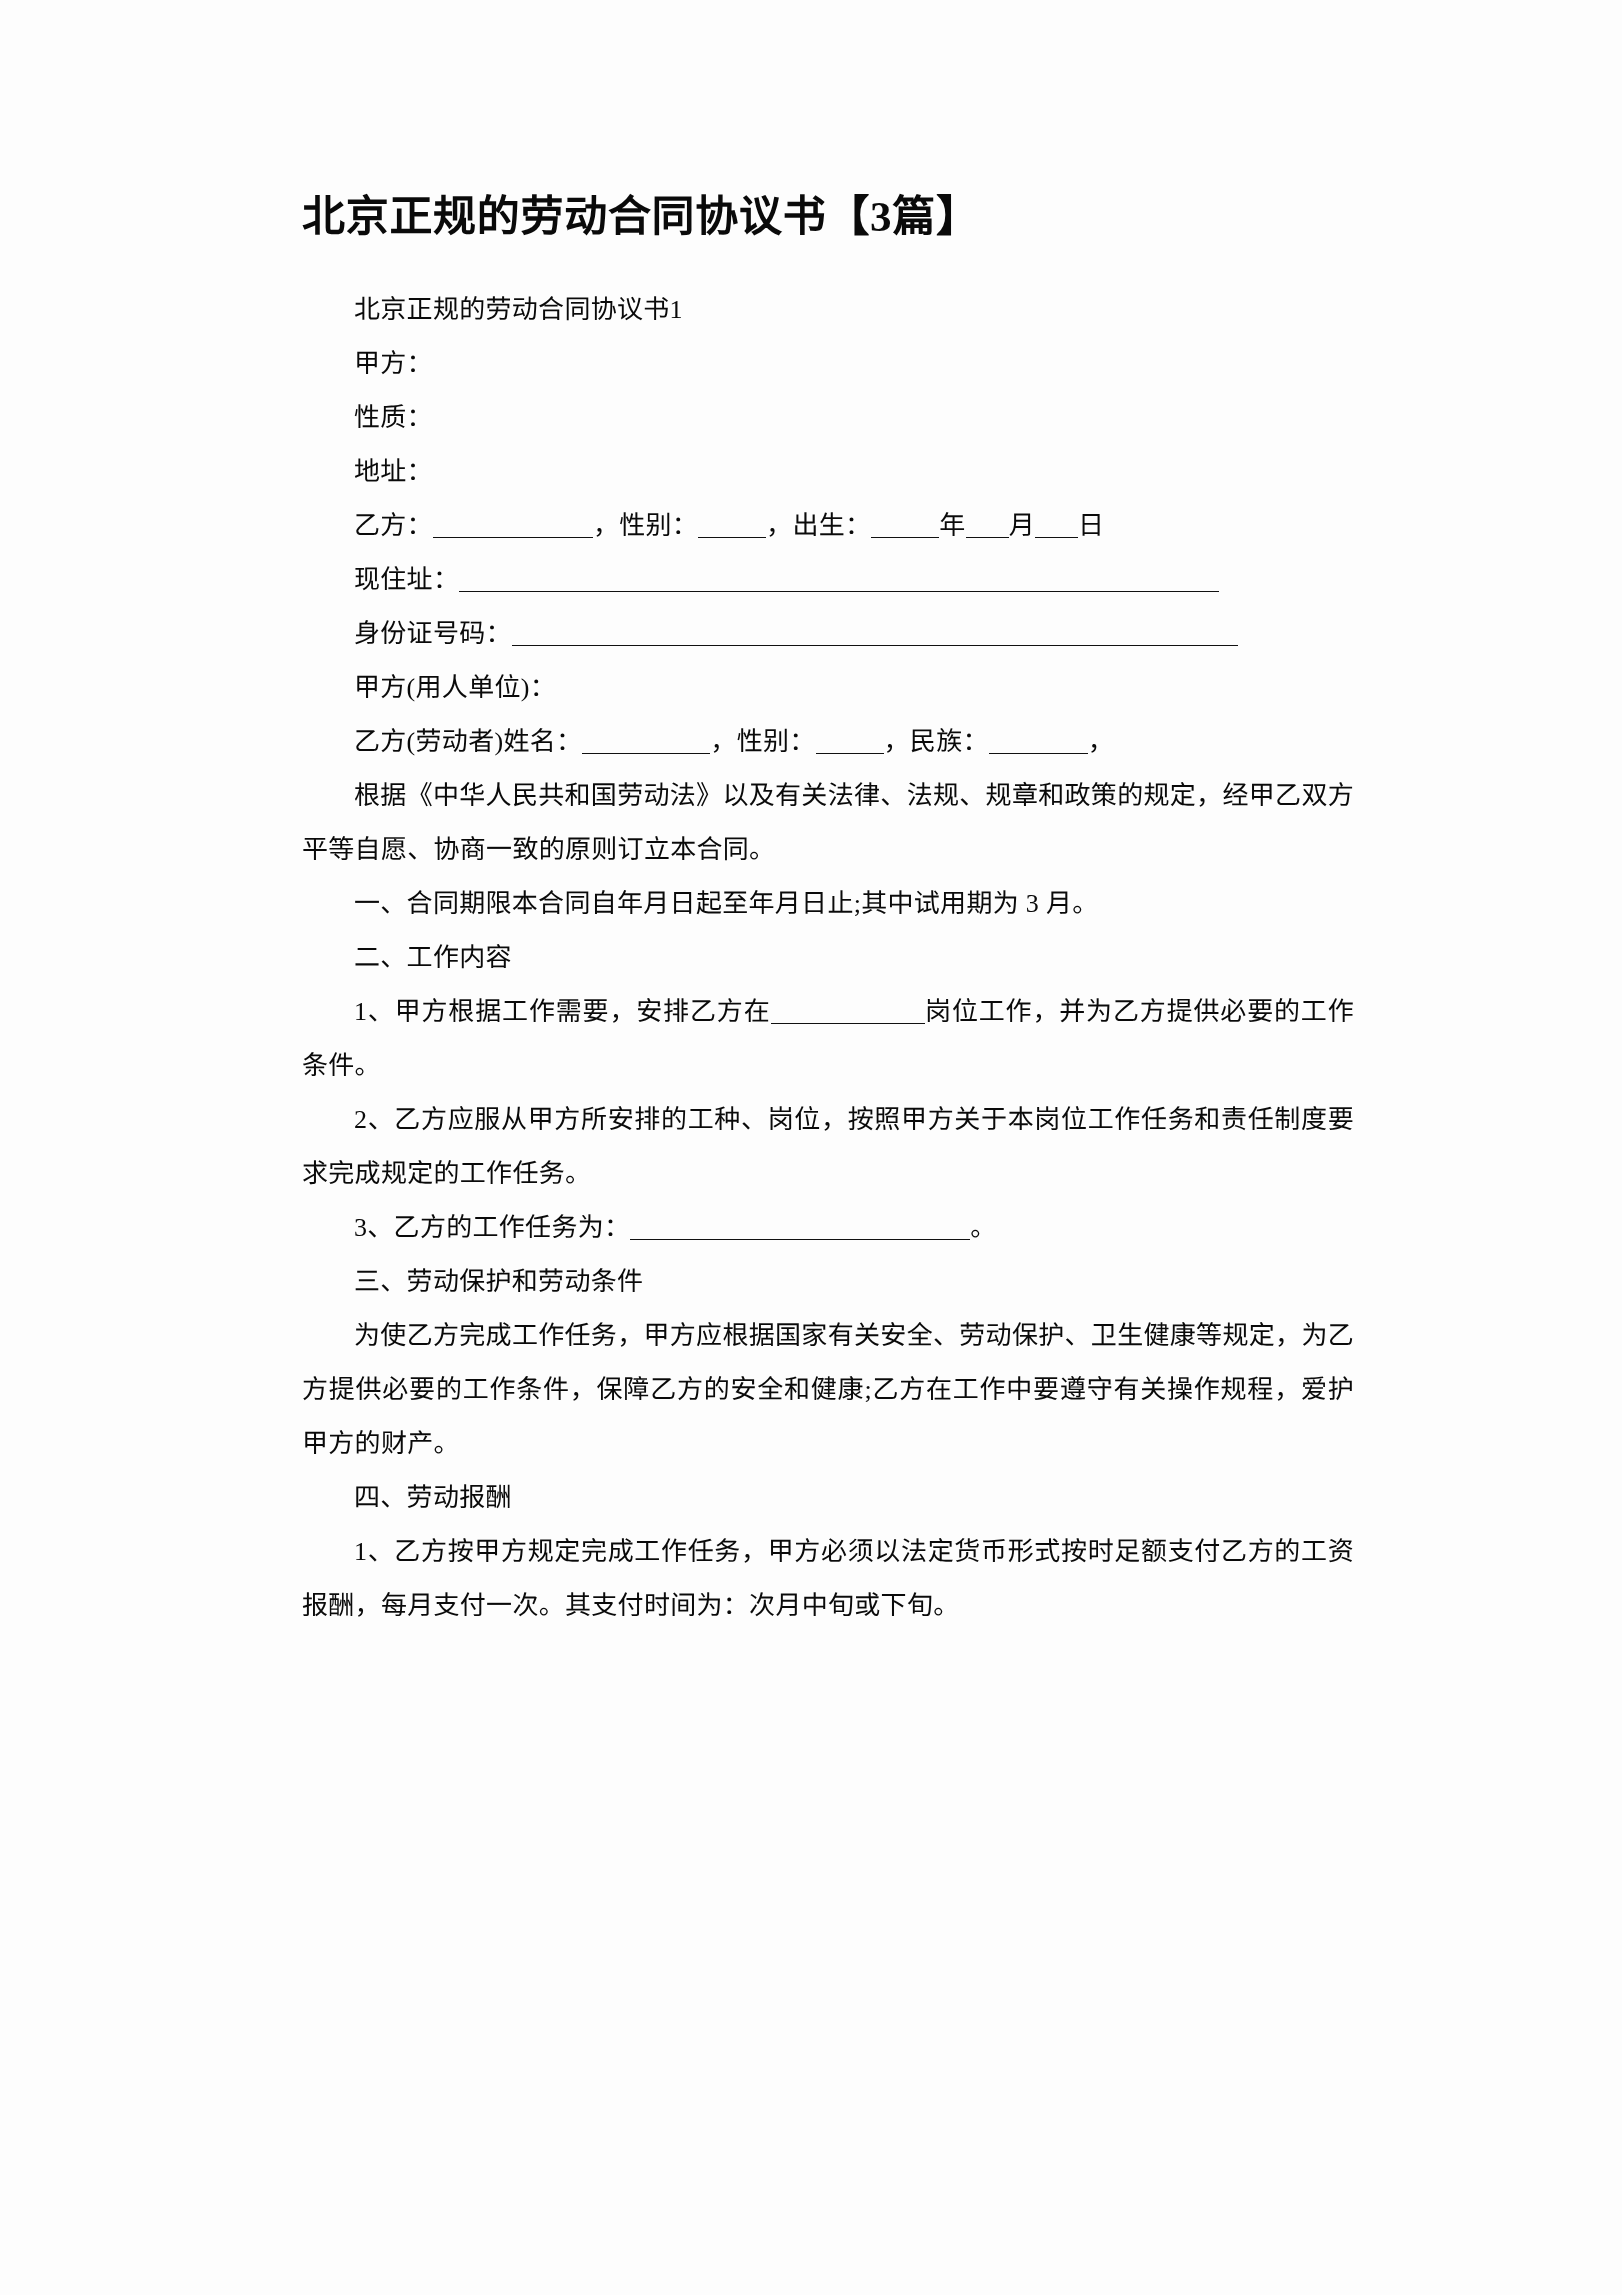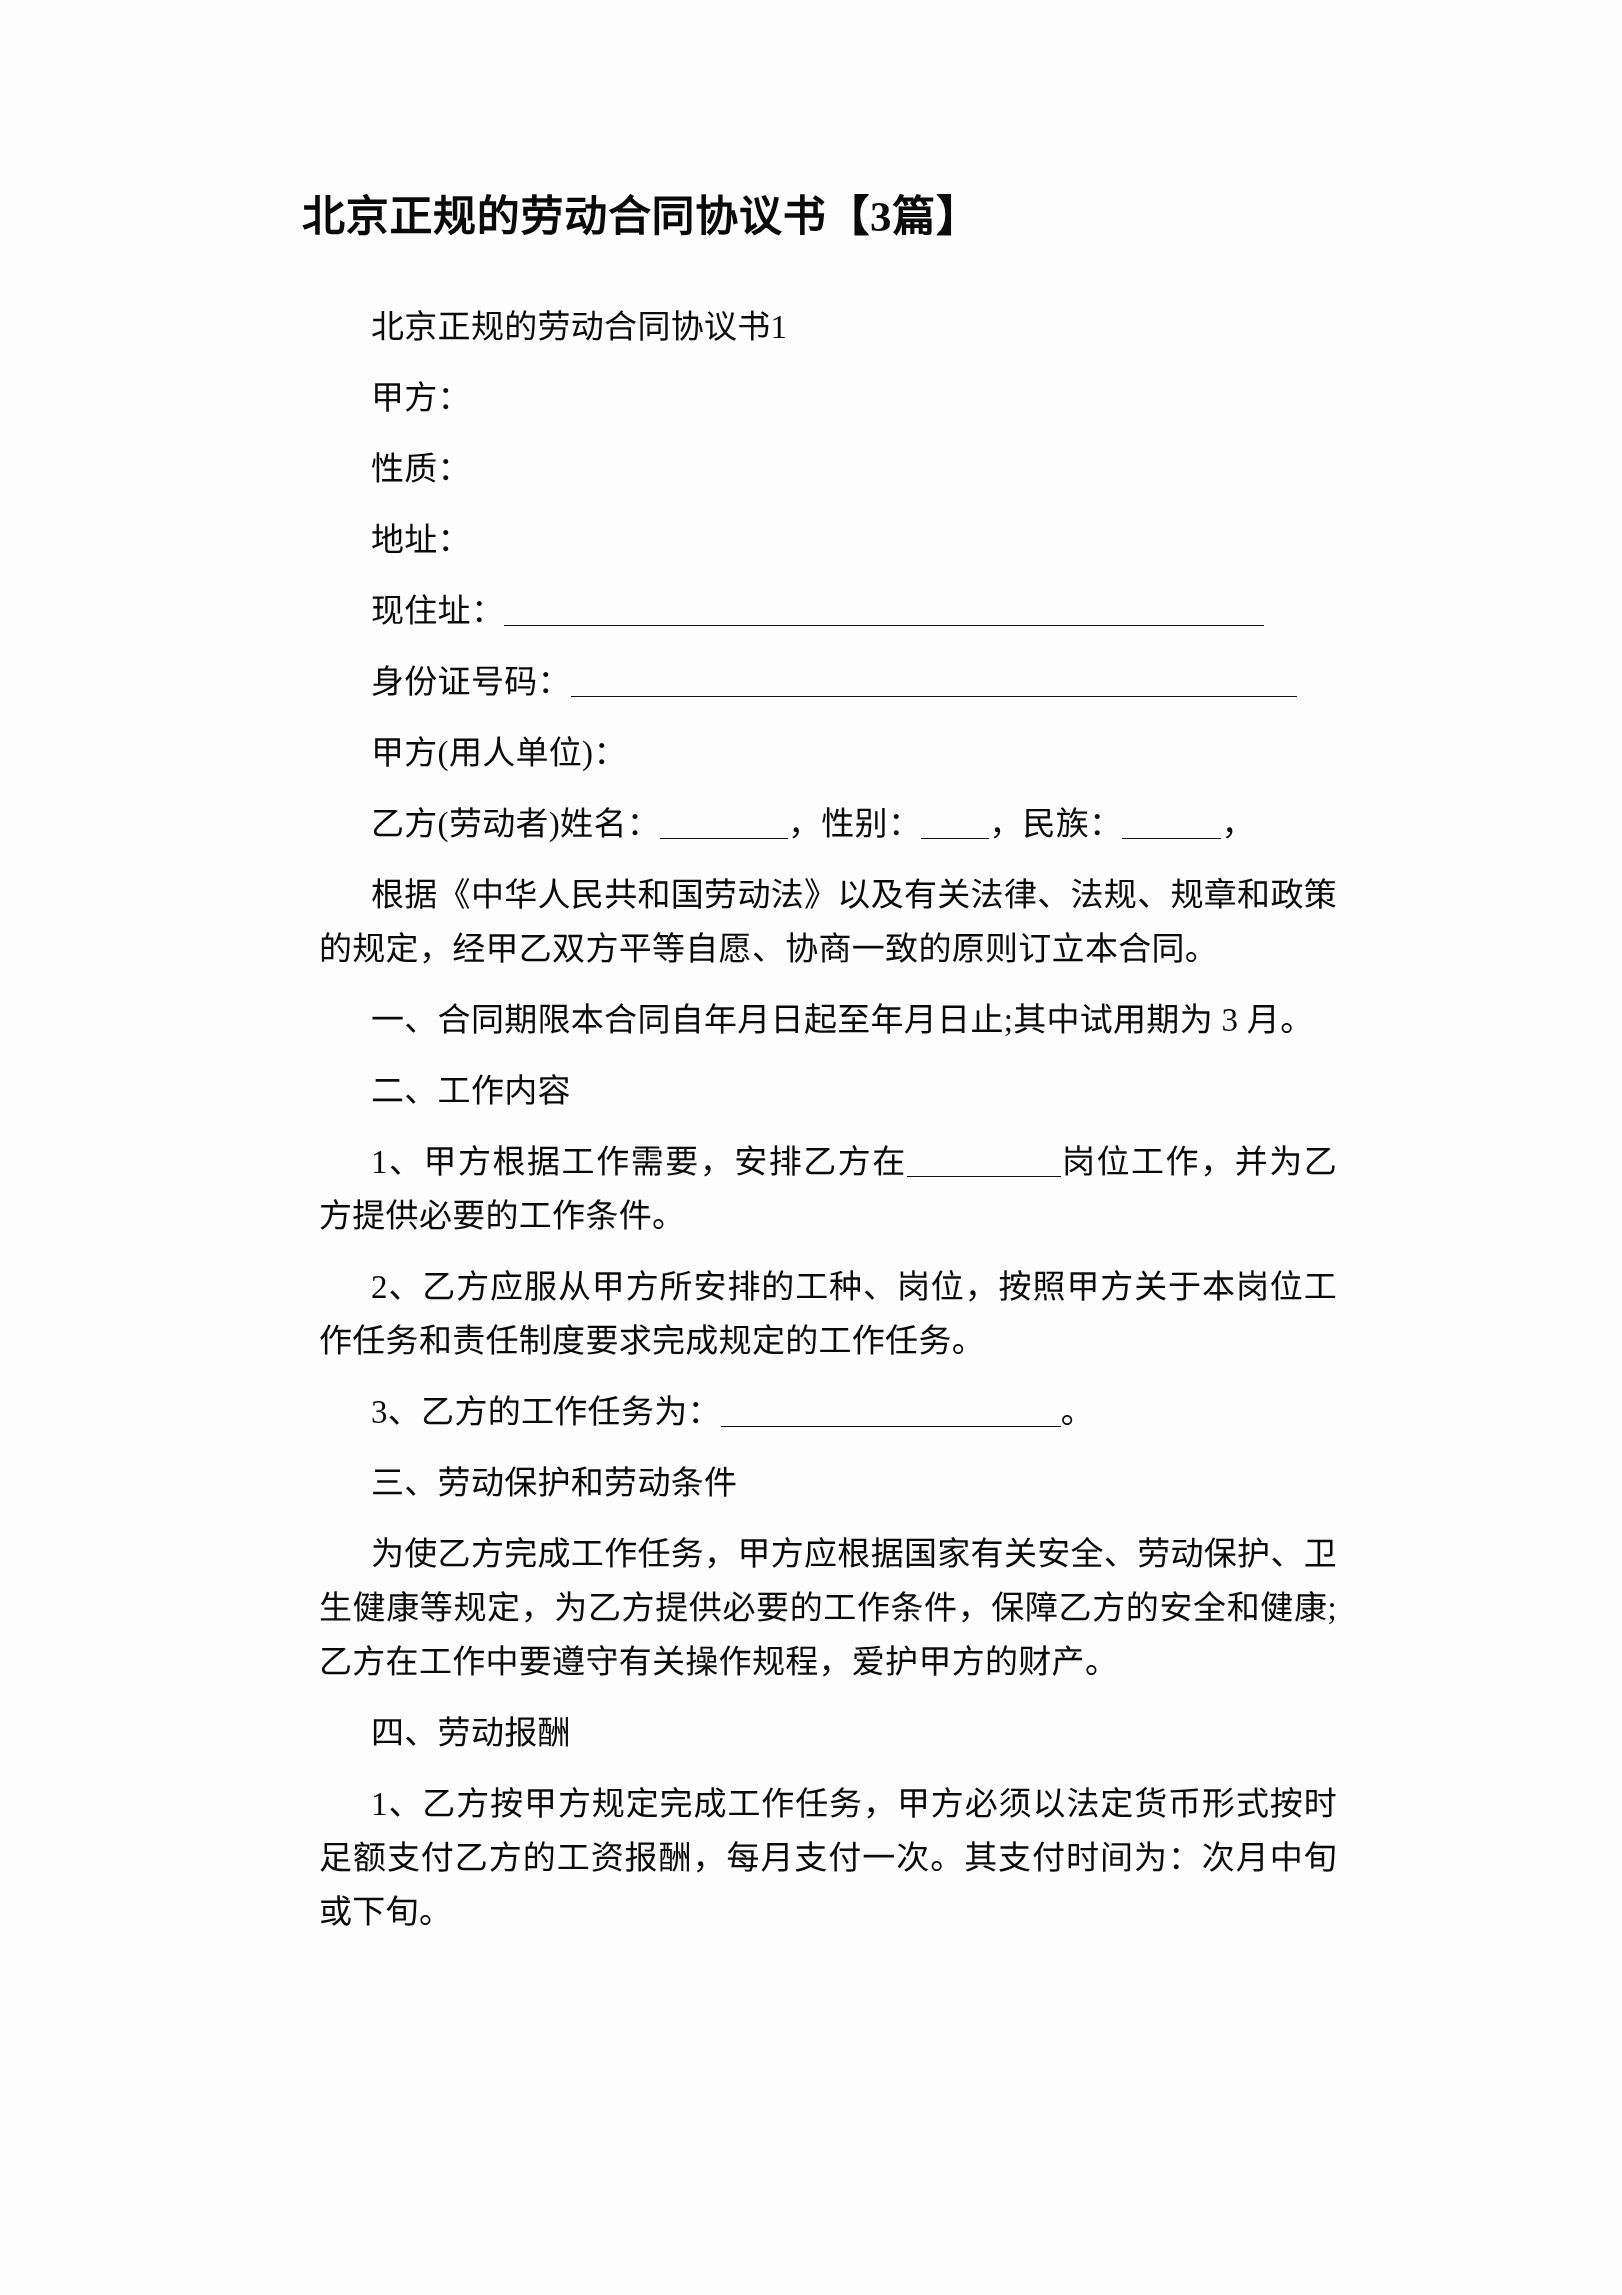--- a/index.html
+++ b/index.html
@@ -34,23 +34,23 @@
     line-height: 1.0;
     letter-spacing: 0.7px;
     text-align: left;
     padding-top: 195px;
     padding-bottom: 3.9px;
     white-space: nowrap;
   }
 
   
   .para {
-    font-size: 33px;
+    font-size: 26px;
     line-height: 54px;
-    margin: 17px;
+    margin: 0;
     padding: 0;
     text-align: justify;
     text-justify: inter-ideograph;
     word-break: break-all;
     letter-spacing: 0.3px;
   }
   .para.indent {
     text-indent: 52px;
   }
   .lead-gap { height: 41px; }
@@ -85,20 +85,21 @@
     <div class="lead-gap"></div>
 
     <p class="para indent">北京正规的劳动合同协议书1</p>
 
     <p class="para indent">甲方：</p>
 
     <p class="para indent">性质：</p>
 
     <p class="para indent">地址：</p>
 
+    <p class="para indent nowrapline"><span>乙方：</span><span class="blank b-xl"></span><span>，性别：</span><span class="blank b-s"></span><span>，出生：</span><span class="blank b-s"></span><span>年</span><span class="blank b-xs"></span><span>月</span><span class="blank b-xs"></span><span>日</span></p>
 
     <p class="para indent nowrapline"><span>现住址：</span><span class="blank b-addr"></span></p>
 
     <p class="para indent nowrapline"><span>身份证号码：</span><span class="blank b-id"></span></p>
 
     <p class="para indent">甲方(用人单位)：</p>
 
     <p class="para indent nowrapline"><span>乙方(劳动者)姓名：</span><span class="blank b-l"></span><span>，性别：</span><span class="blank b-s"></span><span>，民族：</span><span class="blank b-m"></span><span>，</span></p>
 
 

